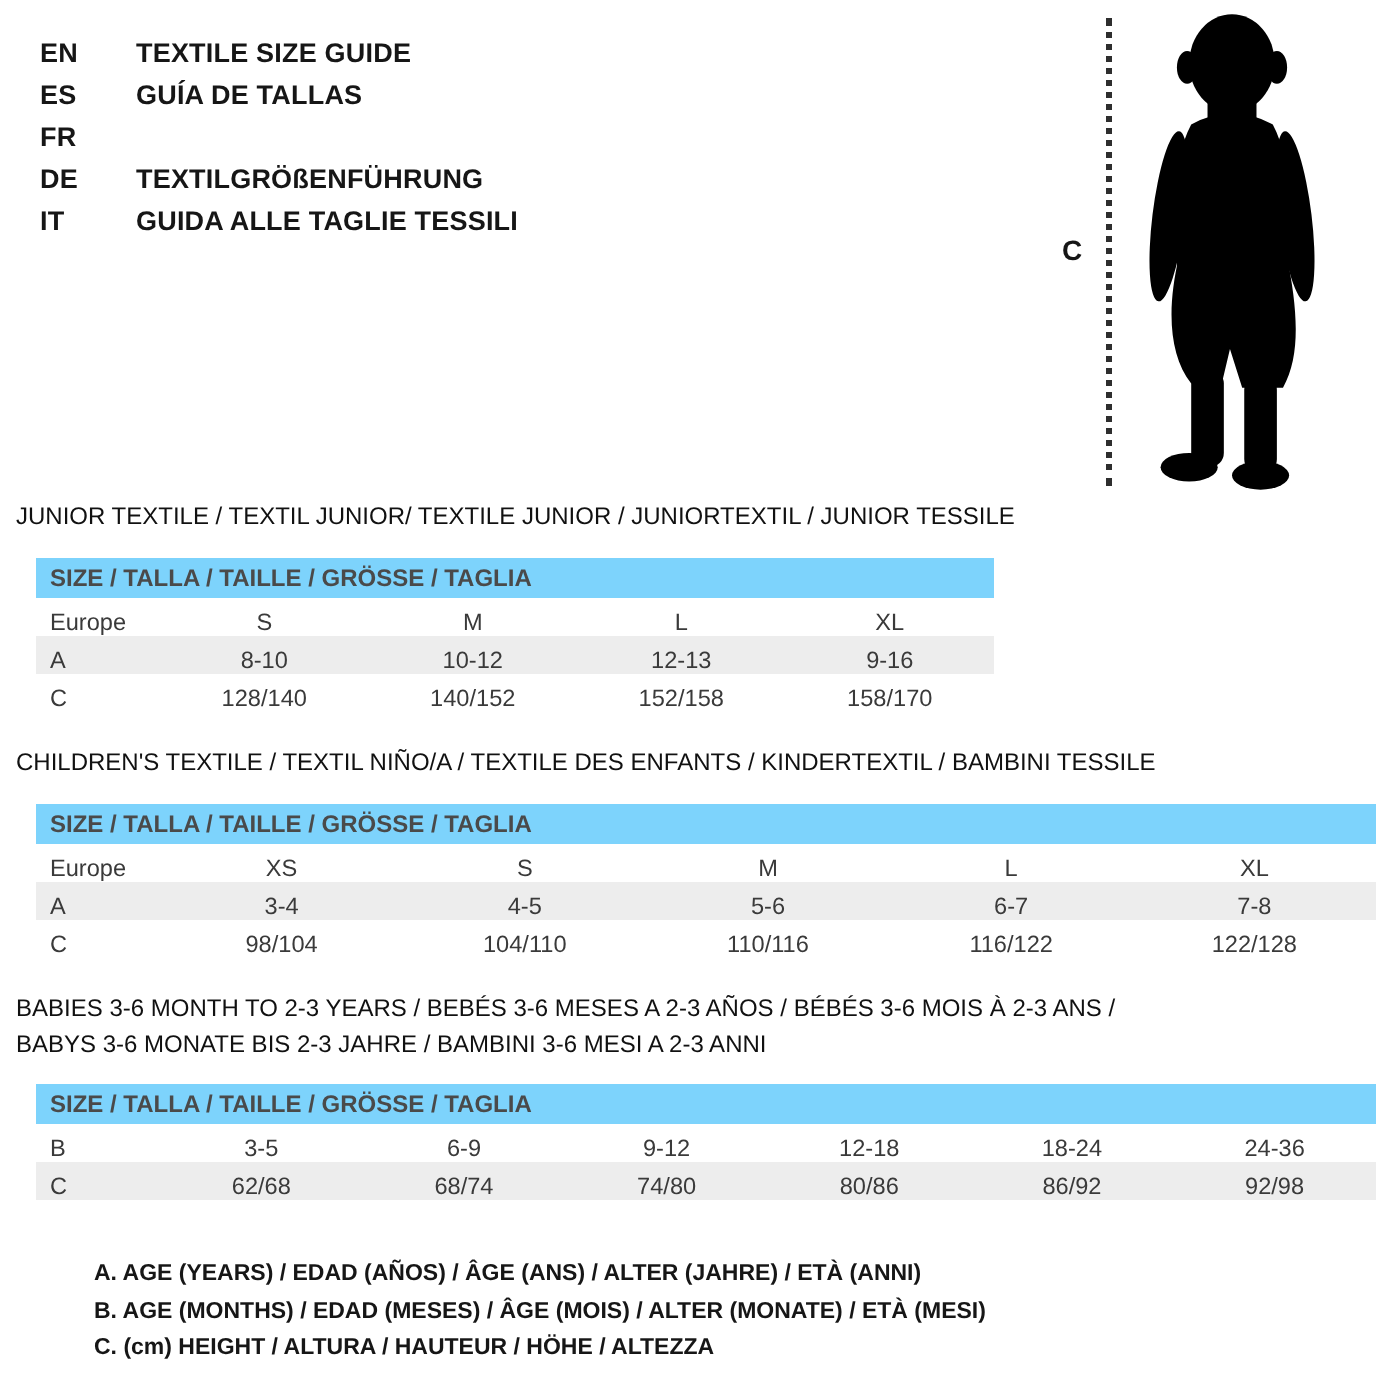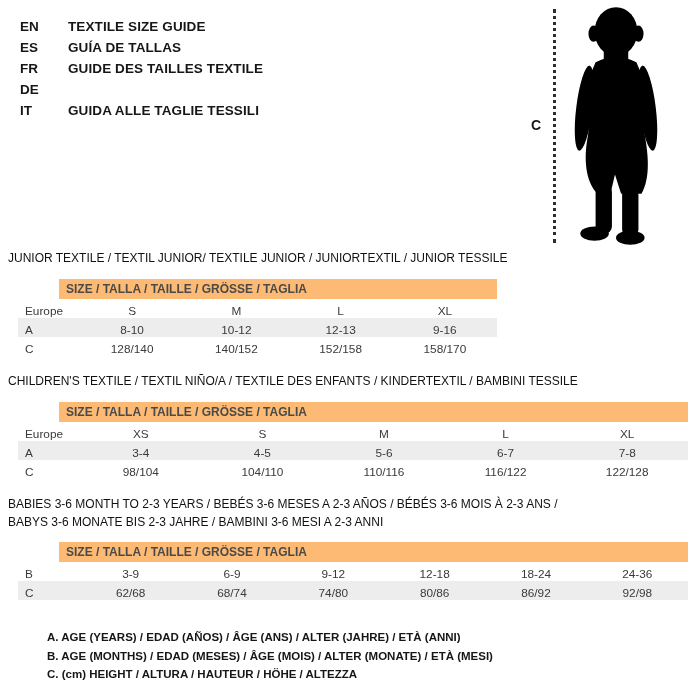--- a/index.html
+++ b/index.html
@@ -26,23 +26,23 @@
                    letter-spacing:0; color:#111; white-space:nowrap; }
   .title-junior   { top:251px; }
   .title-children { top:374px; }
   .title-babies   { top:496px; line-height:17.5px; white-space:normal; width:600px; }
 
   
   .stable { position:absolute; left:18px; }
   .t-junior   { top:279px; width:479px; }
   .t-children { top:402px; width:670px; }
   .t-babies   { top:542px; width:670px; }
-  .table-header { height:20px; background:#fdba74; color:#4a4a4a; font-weight:bold;
+  .table-header { height:20px; background:#7dd3fc; color:#4a4a4a; font-weight:bold;
                   font-size:12px; display:flex; align-items:center; padding-left:7px;
-                  box-sizing:border-box;margin-left:41px; }
+                  box-sizing:border-box; }
   .trow { display:flex; height:19px; align-items:flex-end; font-size:11.8px; color:#3a3a3a; }
   .trow.shaded { background:#ededed; }
   .tlabel { width:62px; padding-left:7px; box-sizing:border-box; }
   .tcell { flex:1; text-align:center; }
 
   
   .notes { position:absolute; left:20px; top:628px; }
   .note-line { font-weight:bold; font-size:11.5px; line-height:18.5px; color:#161616;
                white-space:nowrap;margin-left:27px; }
 </style>
@@ -55,24 +55,24 @@
     <div class="lang-row">
       <span class="lang-code">EN</span>
       <span class="lang-label">TEXTILE SIZE GUIDE</span>
     </div>
     <div class="lang-row">
       <span class="lang-code">ES</span>
       <span class="lang-label">GUÍA DE TALLAS</span>
     </div>
     <div class="lang-row">
       <span class="lang-code">FR</span>
-      <span class="lang-label">GUIDE DES TAILLES TEXTILE</span>
     </div>
     <div class="lang-row">
       <span class="lang-code">DE</span>
+      <span class="lang-label">TEXTILGRÖßENFÜHRUNG</span>
     </div>
     <div class="lang-row">
       <span class="lang-code">IT</span>
       <span class="lang-label">GUIDA ALLE TAGLIE TESSILI</span>
     </div>
   </div>
 
   <div class="figure">
     <span class="figure-c">C</span>
     <div class="dotted-line"></div>
@@ -148,21 +148,21 @@
   </div>
 
   <div class="section-title title-babies">
     <div>BABIES 3-6 MONTH TO 2-3 YEARS / BEBÉS 3-6 MESES A 2-3 AÑOS / BÉBÉS 3-6 MOIS À 2-3 ANS /</div>
     <div>BABYS 3-6 MONATE BIS 2-3 JAHRE / BAMBINI 3-6 MESI A 2-3 ANNI</div>
   </div>
   <div class="stable t-babies">
     <div class="table-header">SIZE / TALLA / TAILLE / GRÖSSE / TAGLIA</div>
     <div class="trow">
       <span class="tlabel">B</span>
-      <span class="tcell">3-9</span>
+      <span class="tcell">3-5</span>
       <span class="tcell">6-9</span>
       <span class="tcell">9-12</span>
       <span class="tcell">12-18</span>
       <span class="tcell">18-24</span>
       <span class="tcell">24-36</span>
     </div>
     <div class="trow shaded">
       <span class="tlabel">C</span>
       <span class="tcell">62/68</span>
       <span class="tcell">68/74</span>

